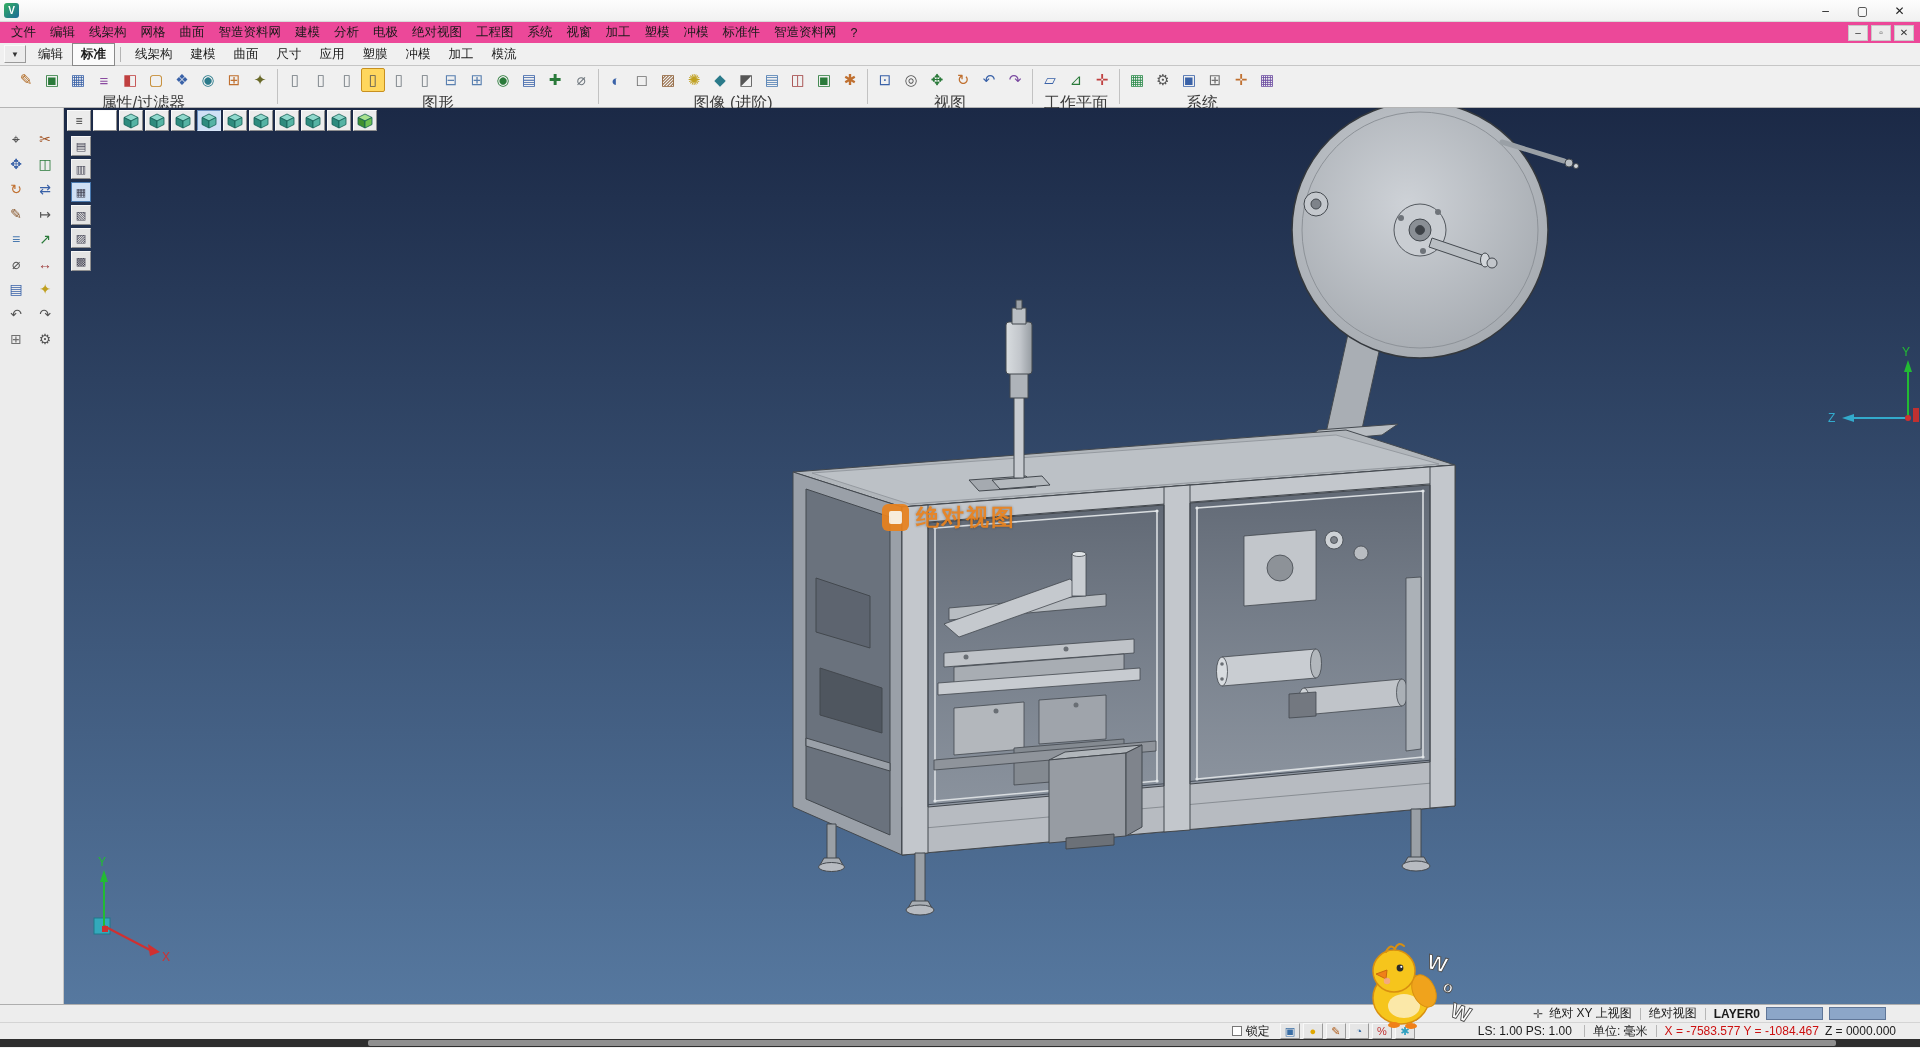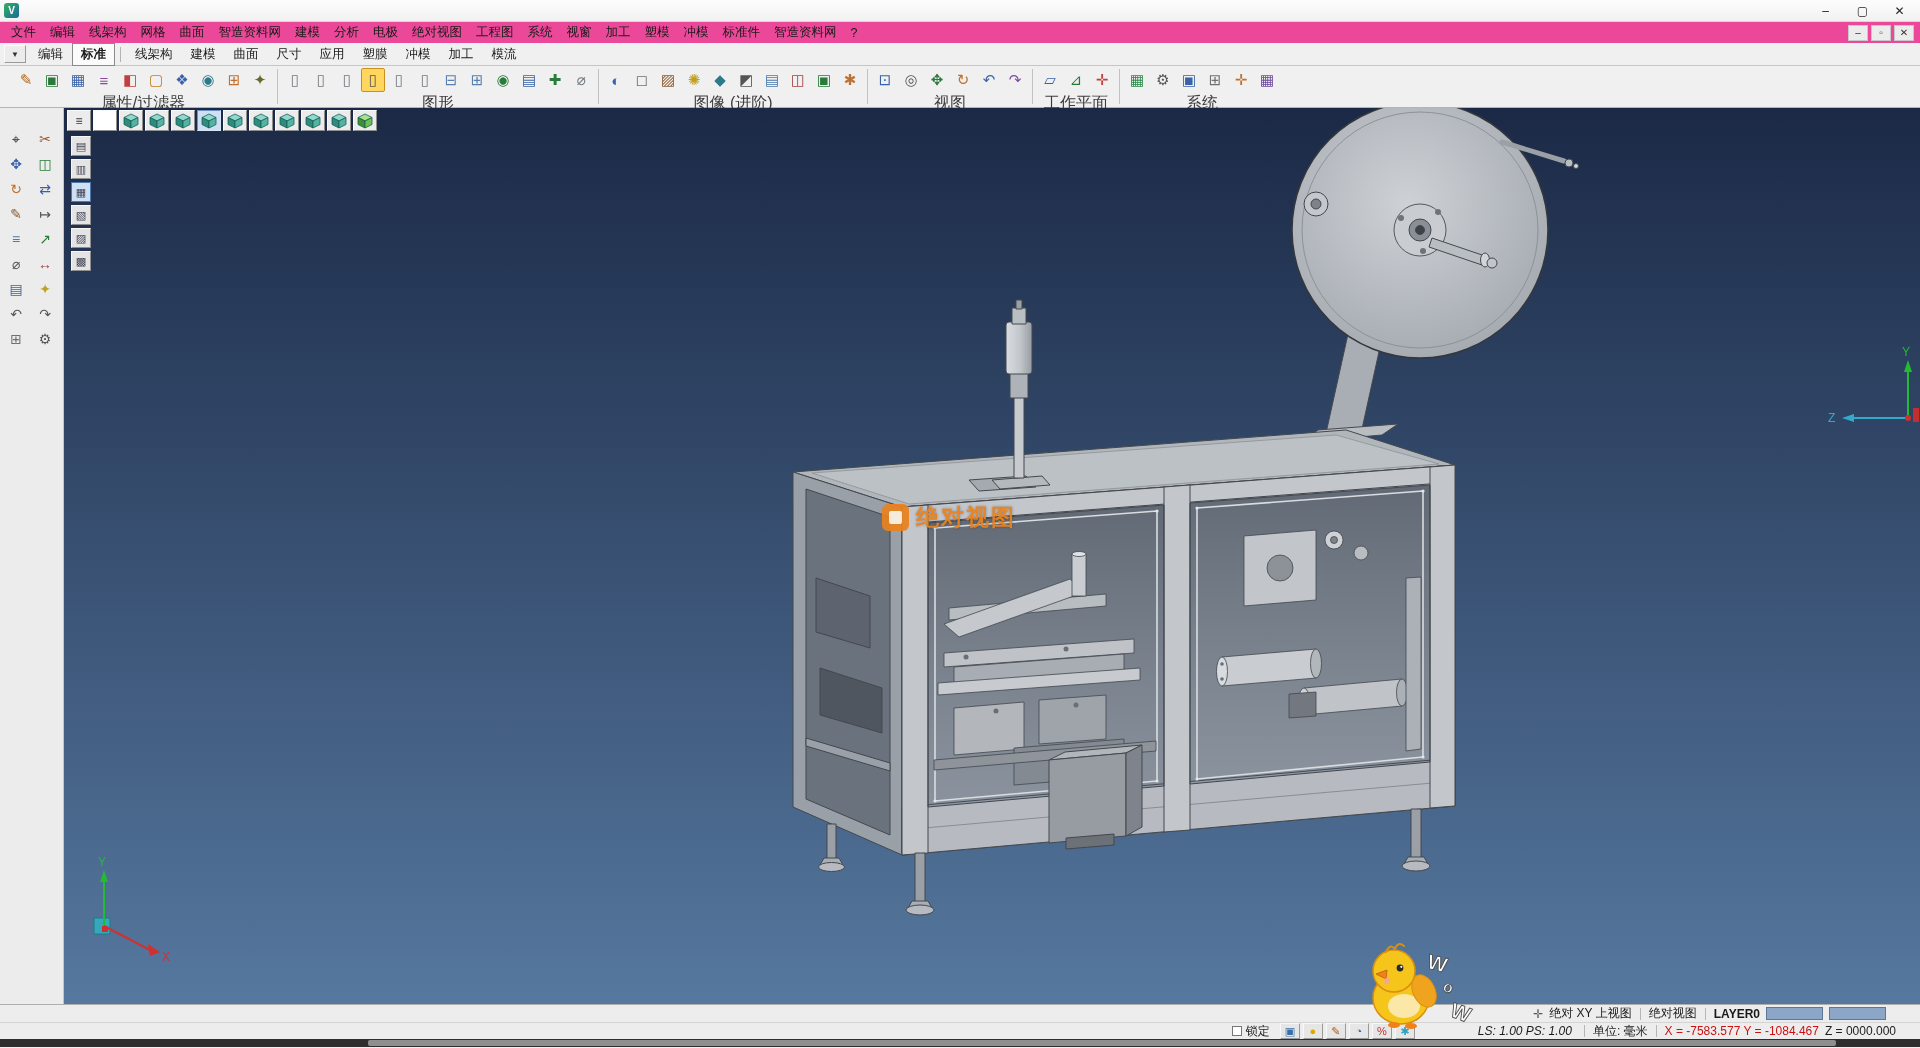--- a/index.html
+++ b/index.html
@@ -92,21 +92,21 @@
   .s1-icon { font-size:12px; color:#555; margin-right:6px; }
   .layer-label { font-weight:bold; }
   .s1-bar { width:57px; height:13px; background:#8ca6c8; border:1px solid #5f7698; margin-left:6px; }
   .st-icon { width:20px; height:16px; margin-right:3px; background:#e6e6e6; border:1px solid;
     border-color:#f8f8f8 #9a9a9a #9a9a9a #f8f8f8; font-size:11px;
     display:flex; align-items:center; justify-content:center; }
   .lock-chip { display:flex; align-items:center; gap:4px; margin-right:10px; color:#222; }
   .lock-box { width:10px; height:10px; border:1px solid #777; background:#fff; }
   .coords-xy { color:var(--coord-red,#cc1111); margin-right:6px; }
   .coords-z { color:#202020; margin-right:24px; }
-  .scale-label { margin-right:4px;font-style:italic; }
+  .scale-label { margin-right:4px; }
   .units-label { }
 
   .bottom-strip { height:8px; background:#2e2e2e; position:relative; }
   .strip-thumb { position:absolute; left:368px; top:1px; width:1468px; height:6px;
     background:#8f8f8f; border-radius:2px; }
 
   .mascot-svg { position:absolute; left:1356px; top:936px; z-index:60; pointer-events:none; }
 </style>
 </head>
 <body>

